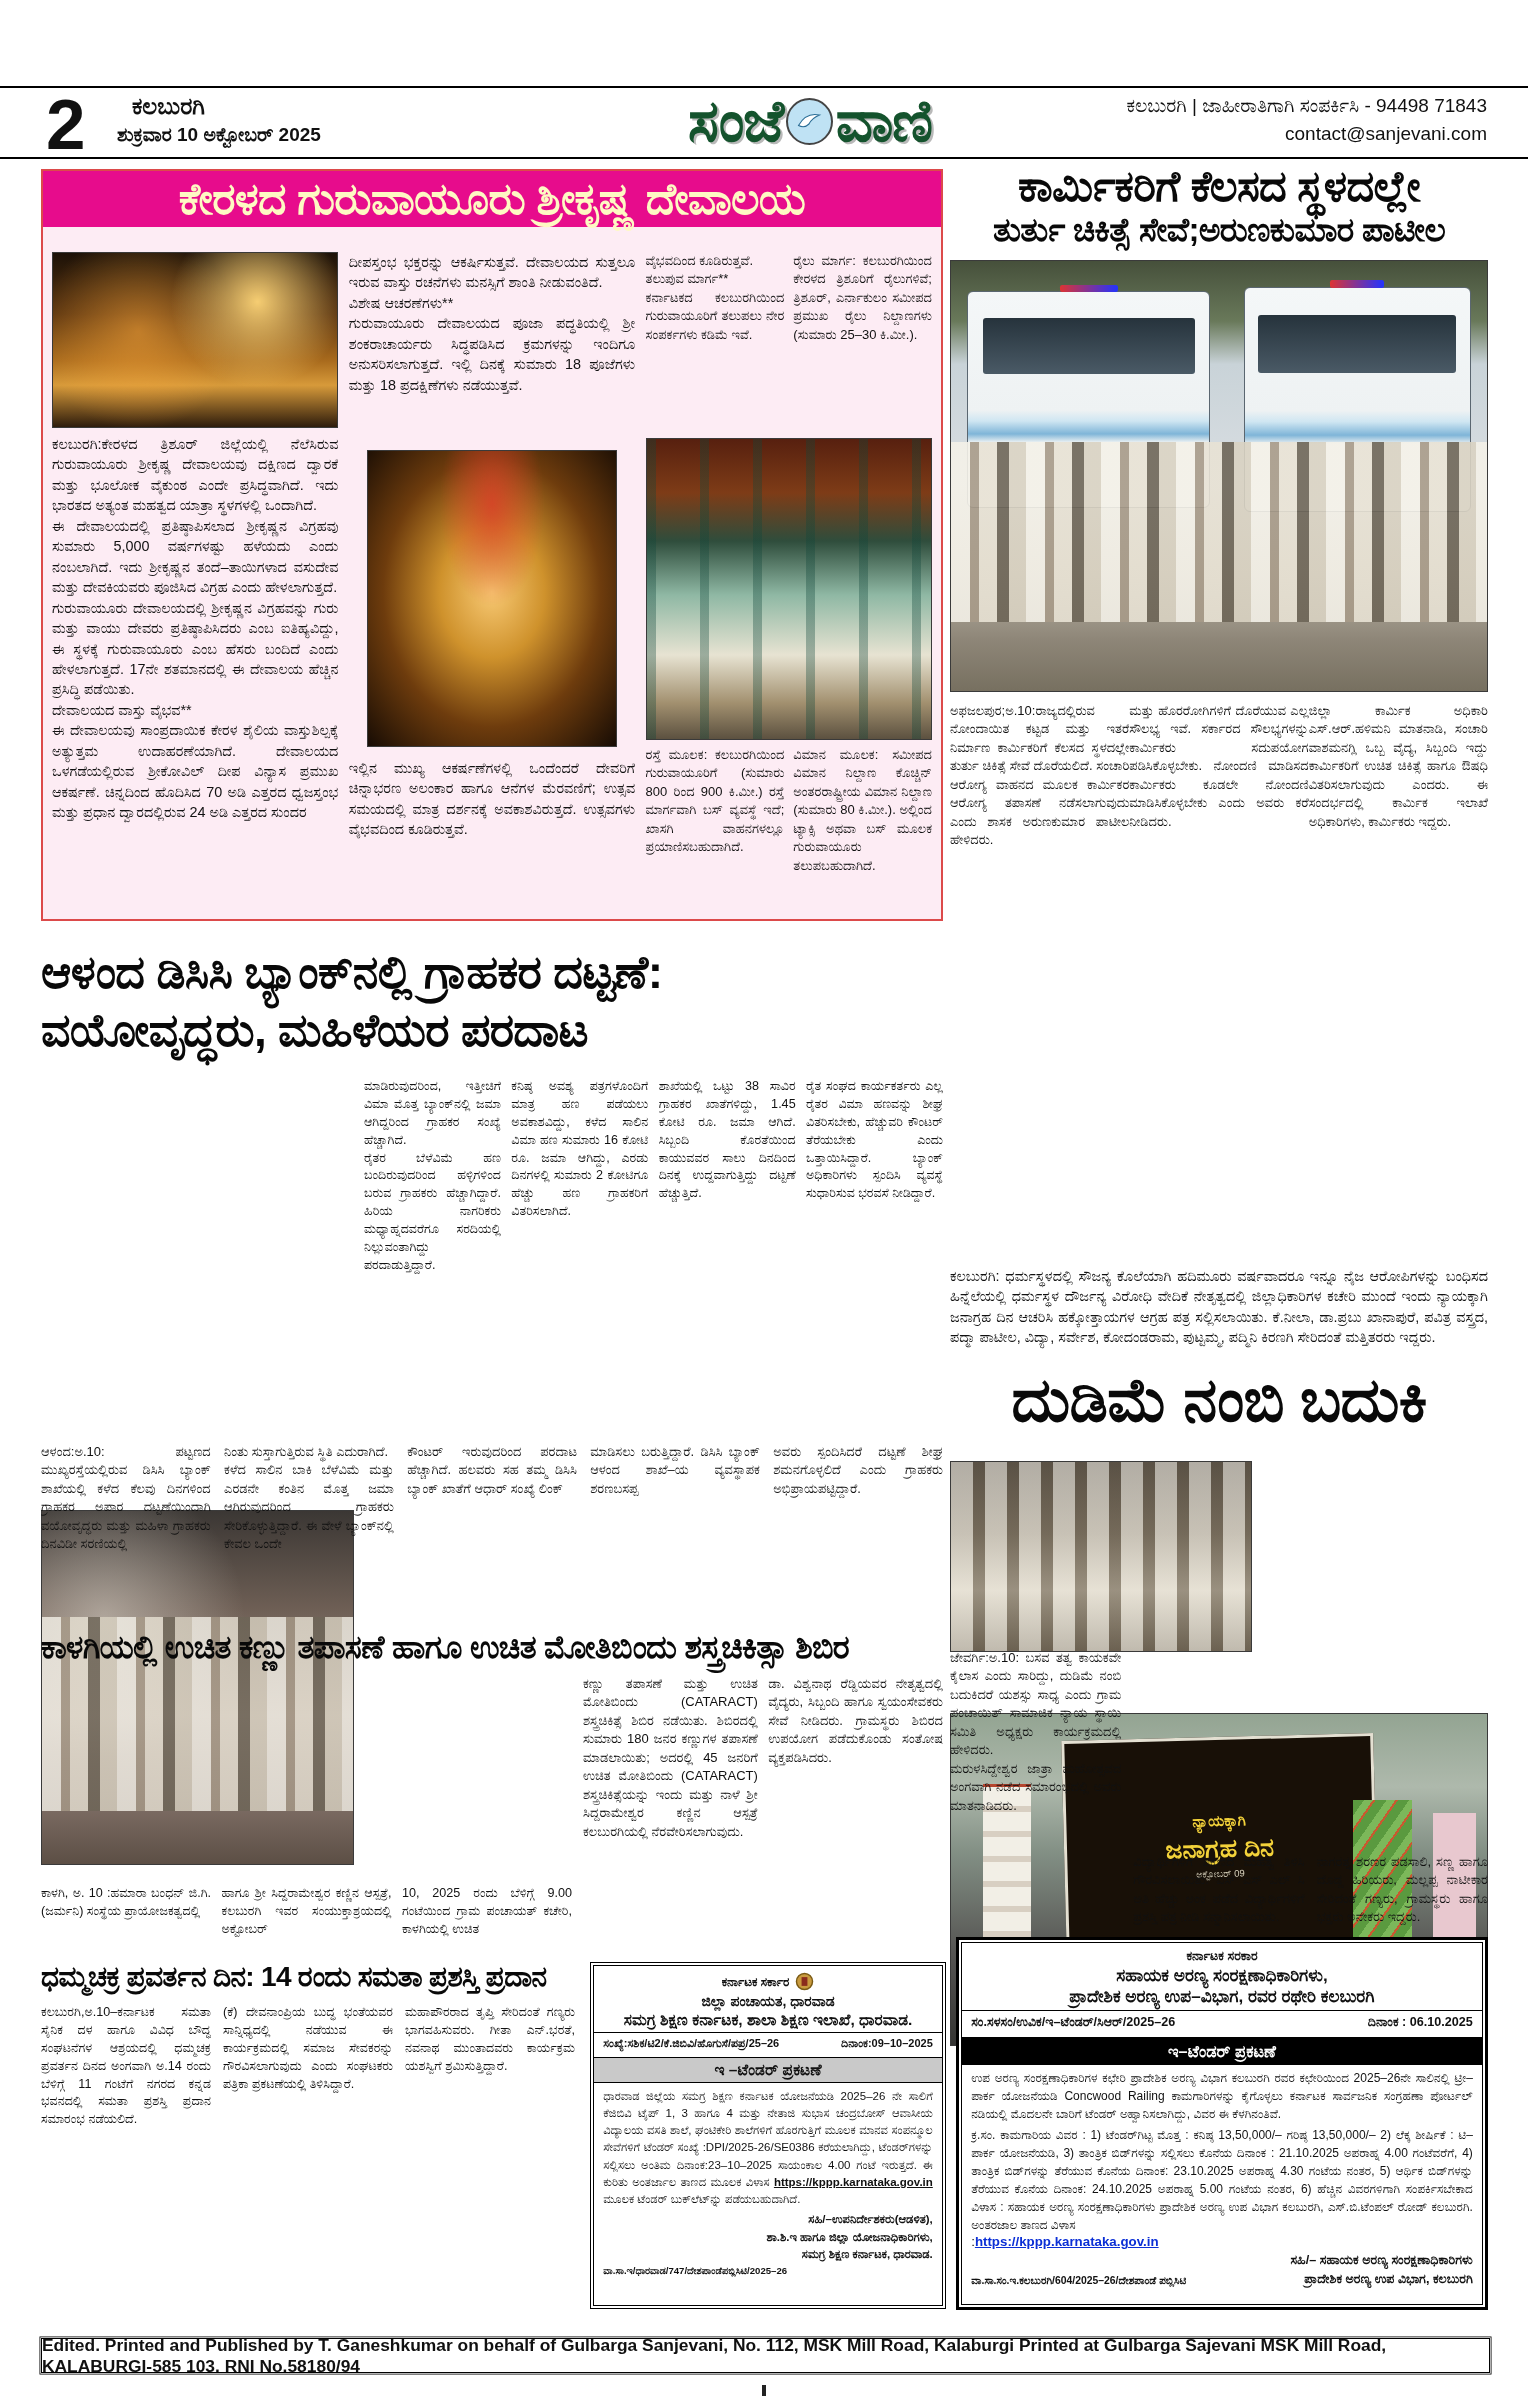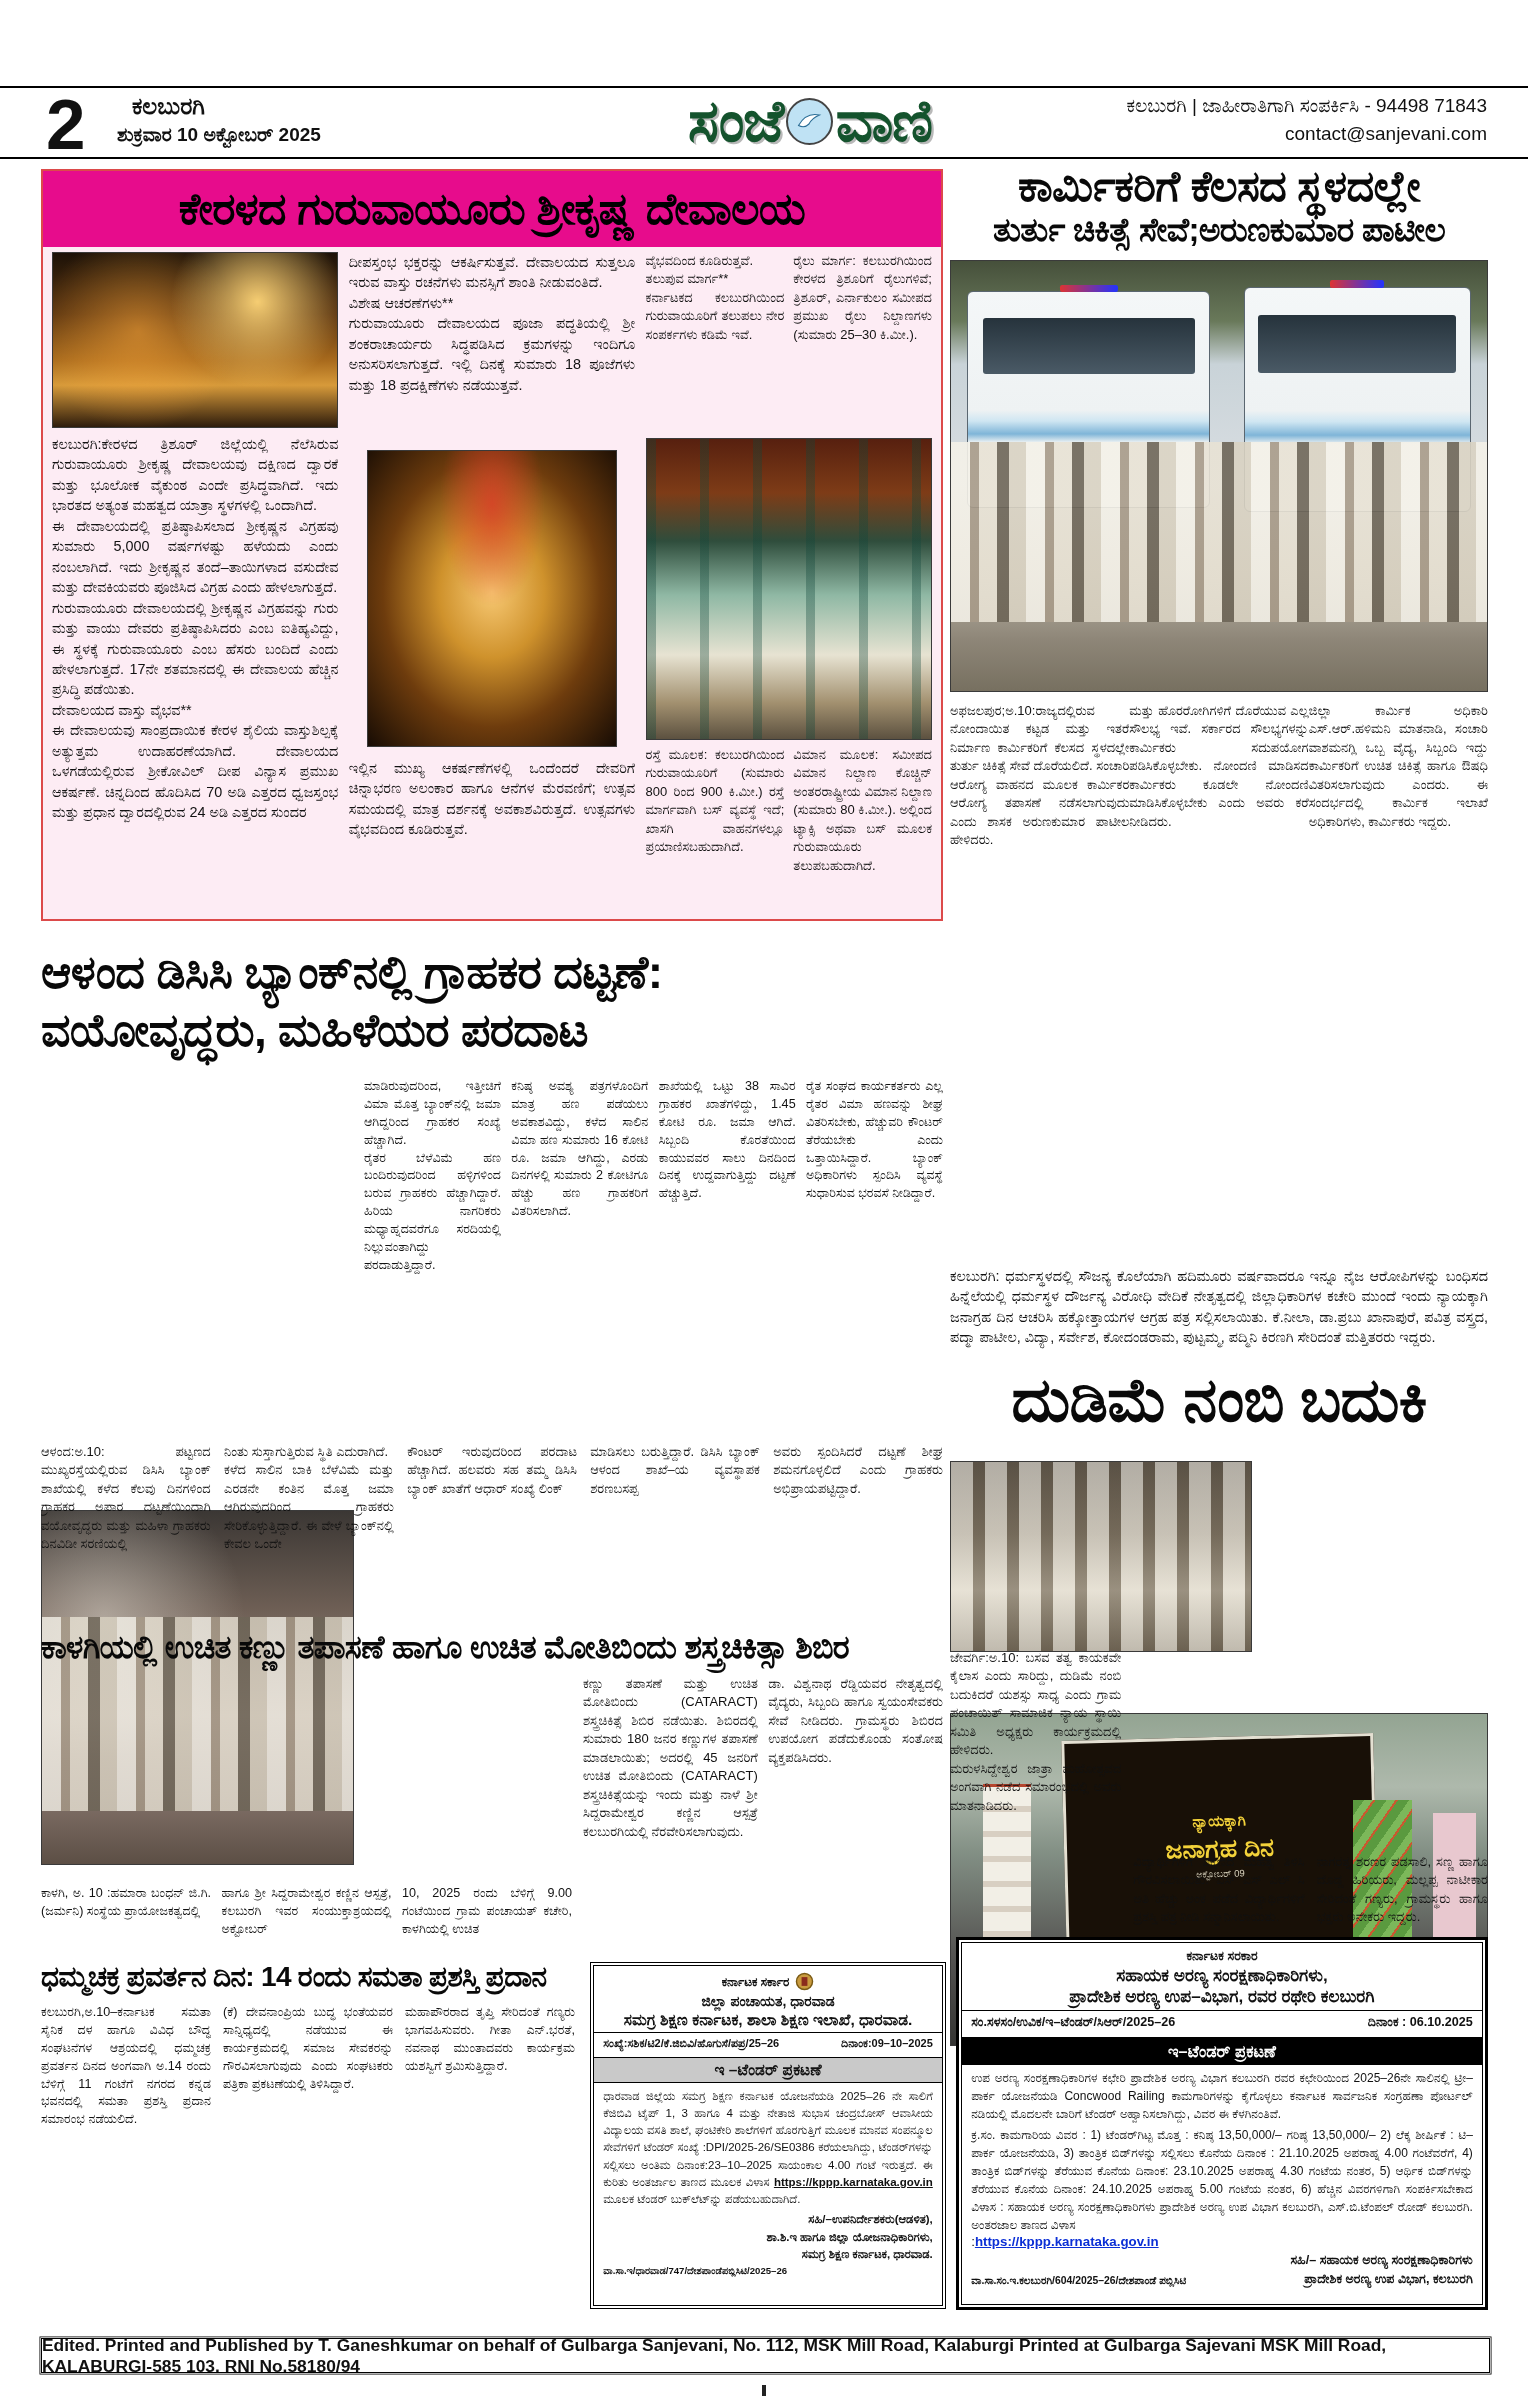--- a/index.html
+++ b/index.html
@@ -14,21 +14,21 @@
   .pagenum{font-size:71px;font-weight:700;line-height:0.9;}
   .edition{font-size:23px;font-weight:700;}
   .dateline{font-size:19px;font-weight:600;}
   .masthead{display:flex;align-items:center;font-weight:900;font-size:58px;letter-spacing:-1.5px;
             color:#14532d;text-shadow:2.2px 2.2px 0 #b9b9b9;}
   .globe{width:43px;height:43px;border-radius:50%;background:#bfe2f4;border:2.2px solid #444;
          margin:0 3px;display:flex;align-items:center;justify-content:center;}
   .contact{font-size:19px;text-align:right;}
   
   .a1box{border:2.2px solid #dc4a4a;background:#fdecf4;box-sizing:border-box;}
-  .a1banner{height:76px;background:#e70c8c;color:#000000;display:flex;align-items:center;justify-content:center;
+  .a1banner{height:56px;background:#e70c8c;color:#fef9c3;display:flex;align-items:center;justify-content:center;
             font-size:44px;font-weight:900;letter-spacing:-0.7px;}
   .a1body{position:absolute;top:81px;left:9px;right:9px;bottom:7.4px;display:flex;gap:10.4px;}
   .a1col{flex:1;display:flex;flex-direction:column;overflow:hidden;}
   .a1text{font-size:14.4px;}
   .minirow{display:flex;gap:9px;}
   .minicol{flex:1;font-size:13px;}
   
   .hl{font-weight:900;color:#090909;letter-spacing:-0.7px;line-height:1.04;}
   
   .ph-temple{background:

